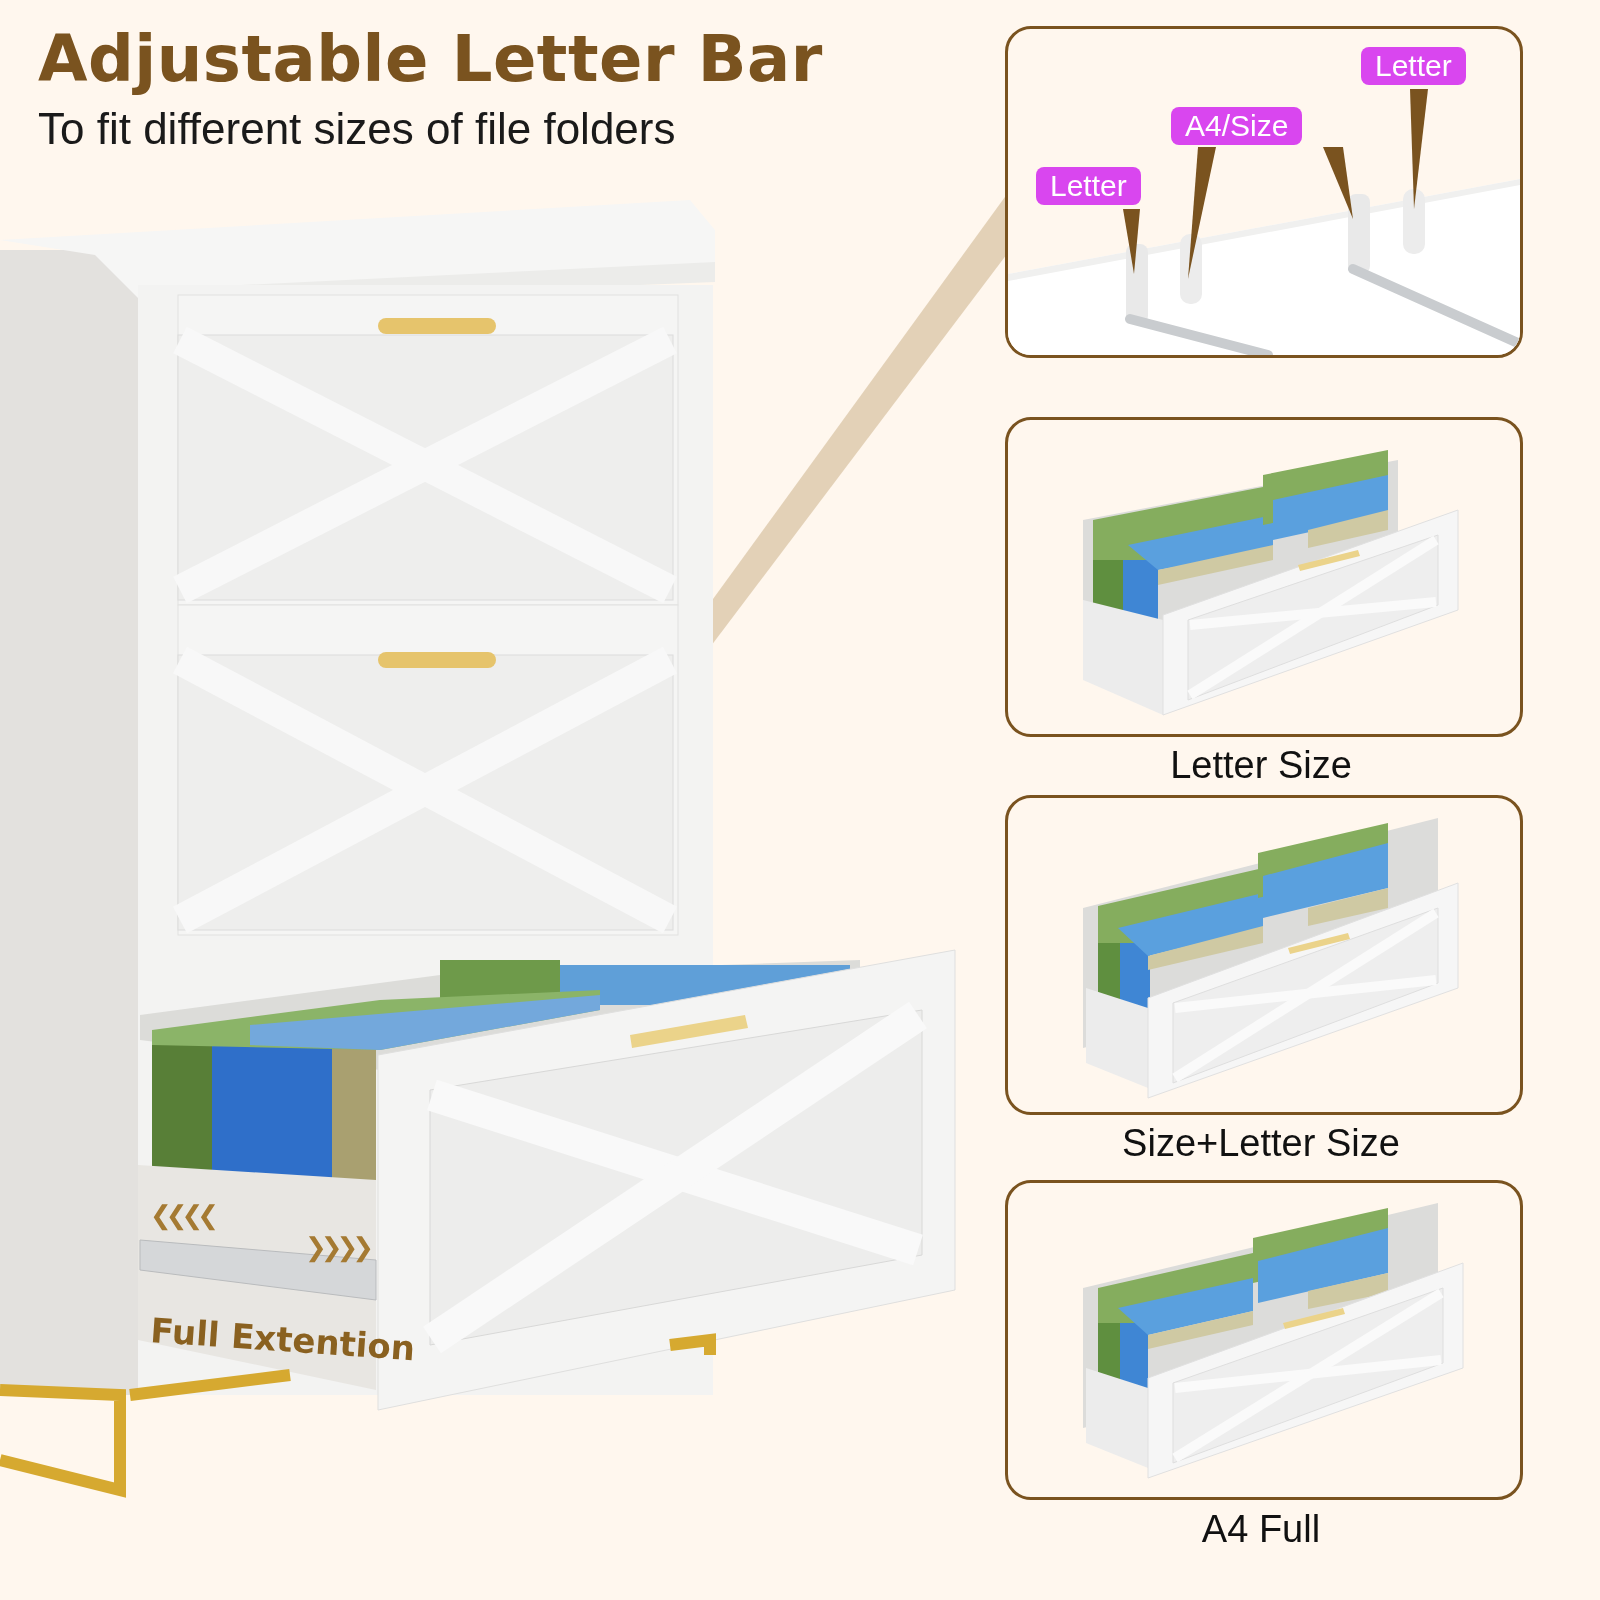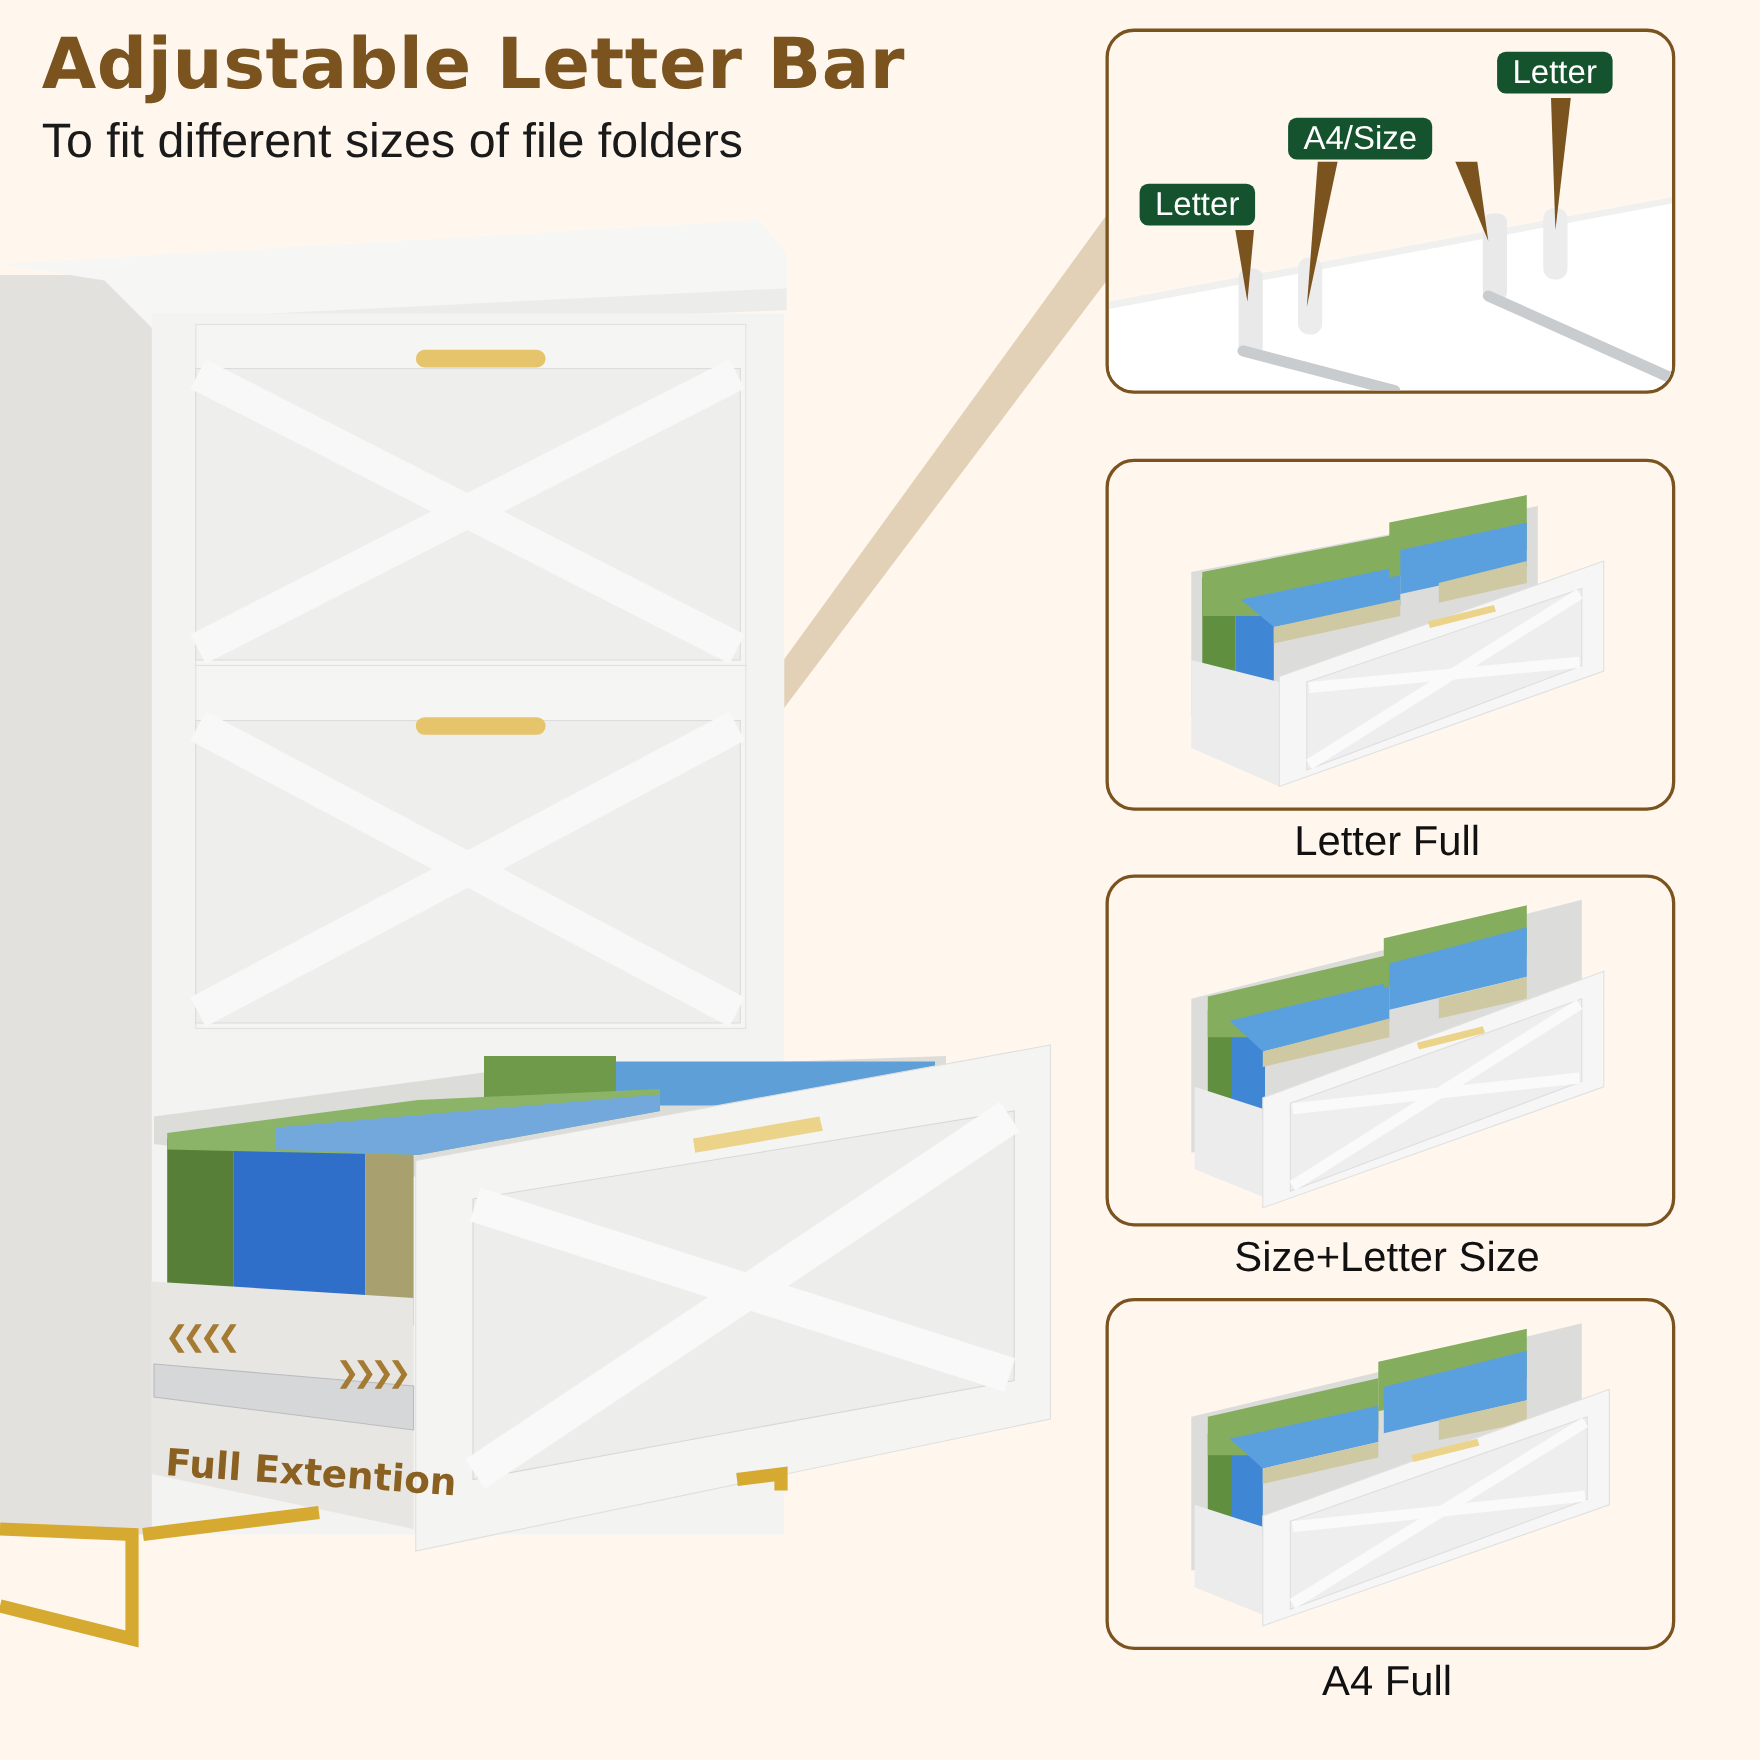--- a/index.html
+++ b/index.html
@@ -2,21 +2,21 @@
 <html><head>
 <meta charset="utf-8">
 <style>
   html,body{margin:0;padding:0;}
   body{width:1600px;height:1600px;background:#fff7ee;position:relative;overflow:hidden;font-family:"Liberation Sans",sans-serif;}
   .abs{position:absolute;}
   .title{left:38px;top:22px;font-size:64px;font-weight:bold;color:#7a531f;letter-spacing:0.5px;font-family:"DejaVu Sans",sans-serif;}
   .subtitle{left:38px;top:104px;font-size:44px;color:#1a1a1a;font-family:Liberation Sans, sans-serif;}
   .panel{border:3px solid #7a531f;border-radius:26px;background:#fff7ee;overflow:hidden;}
   .caption{font-size:38px;color:#111;text-align:center;font-family:"Liberation Sans",sans-serif;}
-  .tag{background:#14532d;color:#fff;font-size:30px;padding:2px 14px;border-radius:8px;font-family:"Liberation Sans",sans-serif;}
+  .tag{background:#d946ef;color:#fff;font-size:30px;padding:2px 14px;border-radius:8px;font-family:"Liberation Sans",sans-serif;}
   .fullext{left:152px;top:1310px;font-size:34px;font-weight:bold;color:#8a6120;transform:rotate(4deg);transform-origin:left top;font-family:"DejaVu Sans",sans-serif;}
   svg{position:absolute;left:0;top:0;}
 </style>
 </head>
 <body>
 
 <svg width="1600" height="1600" viewBox="0 0 1600 1600">
 
   <polygon points="440,975 1010,190 1010,250 455,985" fill="#d9c4a4" opacity="0.75"></polygon>
 
@@ -119,21 +119,21 @@
     <polygon points="265,80 380,55 380,95 265,120" fill="#5aa0de"></polygon>
     <polygon points="300,110 380,90 380,110 300,128" fill="#cfc9a3"></polygon>
     <polygon points="75,180 155,200 155,295 75,260" fill="#ececec"></polygon>
     <polygon points="155,195 450,90 450,190 155,295" fill="#f6f6f6" stroke="#e0e0e0"></polygon>
     <polygon points="180,200 430,115 430,185 180,280" fill="#eeeeee" stroke="#dedede"></polygon>
     <line x1="182" y1="205" x2="428" y2="182" stroke="#fafafa" stroke-width="10"></line>
     <line x1="428" y1="120" x2="182" y2="275" stroke="#fafafa" stroke-width="10"></line>
     <polygon points="290,145 350,130 352,136 292,151" fill="#ebd38a"></polygon>
   </svg>
 </div>
-<div class="abs caption" style="left:1005px;top:744px;width:512px;">Letter Full</div>
+<div class="abs caption" style="left:1005px;top:744px;width:512px;">Letter Size</div>
 
 <div class="abs panel" style="left:1005px;top:795px;width:512px;height:314px;">
   <svg width="512" height="314" viewBox="0 0 512 314">
     <polygon points="75,110 430,20 430,160 75,250" fill="#dcdcda"></polygon>
     <rect x="90" y="120" width="22" height="100" fill="#5f8f3f"></rect>
     <rect x="112" y="122" width="30" height="100" fill="#3f86d4"></rect>
     <polygon points="90,108 255,70 255,120 140,145 90,145" fill="#85ad5e"></polygon>
     <polygon points="110,130 255,95 255,130 140,158" fill="#5aa0de"></polygon>
     <polygon points="140,158 255,128 255,145 140,172" fill="#cfc9a3"></polygon>
     <polygon points="250,55 380,25 380,70 250,100" fill="#85ad5e"></polygon>

